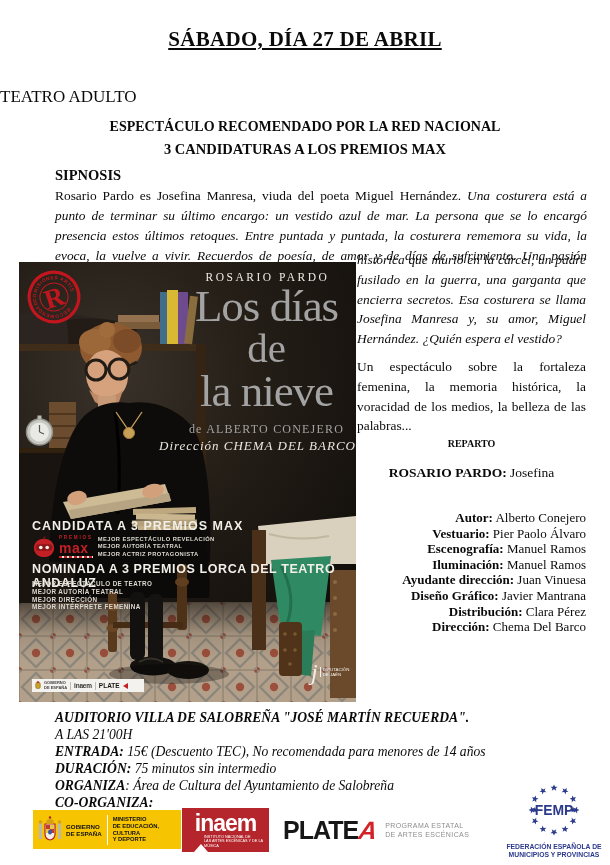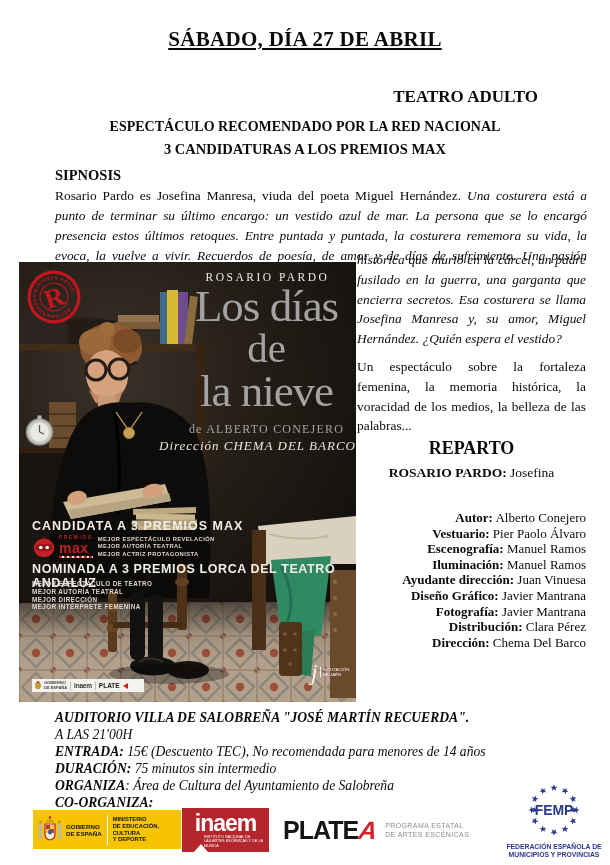--- a/index.html
+++ b/index.html
@@ -3,35 +3,35 @@
 <meta charset="utf-8">
 <style>
   html,body{margin:0;padding:0;background:#fff;}
   .page{position:relative;width:610px;height:865px;background:#fff;overflow:hidden;
         font-family:"Liberation Serif",serif;color:#0a0a0a;}
   .abs{position:absolute;}
 
   
   .doc-title{left:0;top:27px;width:610px;text-align:center;font-size:21px;font-weight:bold;
              text-decoration:underline;letter-spacing:.3px;}
-  .section-head{left:0;top:87px;width:538px;text-align:right;font-size:17px;font-weight:bold;}
+  .section-head{left:0;top:87px;width:538px;text-align:left;font-size:17px;font-weight:normal;}
   .rec-line1{left:0;top:119px;width:610px;text-align:center;font-size:14px;font-weight:bold;}
   .rec-line2{left:0;top:141px;width:610px;text-align:center;font-size:14.5px;font-weight:bold;}
   .syn-head{left:55px;top:167px;font-size:14.5px;font-weight:bold;}
 
   
   .syn-top{left:55px;top:186px;width:532px;font-size:13.4px;line-height:20px;
            text-align:justify;text-align-last:justify;}
   .syn-top .it{font-style:italic;}
   .side-col{left:357px;top:250px;width:229px;font-size:13.4px;line-height:19.8px;text-align:justify;}
   .side-col p{margin:0 0 8px 0;}
   .side-col .it{font-style:italic;}
 
   
-  .reparto-head{left:357px;top:438px;width:229px;text-align:center;font-size:18px;font-weight:bold;}
+  .reparto-head{left:357px;top:438px;width:229px;text-align:center;font-size:10px;font-weight:bold;}
   .reparto-lead{left:357px;top:465px;width:229px;text-align:center;font-size:13.5px;}
   .reparto-lead b{font-weight:bold;}
   .credits{left:357px;top:510px;width:229px;text-align:right;font-size:13px;line-height:15.6px;}
   .cr-label{font-weight:bold;}
 
   
   .details{left:55px;top:709px;width:530px;font-size:13.6px;line-height:17px;}
   .detail-line .dl-label{font-weight:bold;font-style:italic;}
   .detail-line .dl-value{font-style:italic;}
 
@@ -120,21 +120,20 @@
       <div class="credit-line"><span class="cr-label">Vestuario:</span> <span class="cr-value">Pier Paolo Álvaro</span></div>
 
       <div class="credit-line"><span class="cr-label">Escenografía:</span> <span class="cr-value">Manuel Ramos</span></div>
 
       <div class="credit-line"><span class="cr-label">Iluminación:</span> <span class="cr-value">Manuel Ramos</span></div>
 
       <div class="credit-line"><span class="cr-label">Ayudante dirección:</span> <span class="cr-value">Juan Vinuesa</span></div>
 
       <div class="credit-line"><span class="cr-label">Diseño Gráfico:</span> <span class="cr-value">Javier Mantrana</span></div>
 
-      <div class="credit-line"><span class="cr-label">Fotografía:</span> <span class="cr-value">Javier Mantrana</span></div>
 
       <div class="credit-line"><span class="cr-label">Distribución:</span> <span class="cr-value">Clara Pérez</span></div>
 
       <div class="credit-line"><span class="cr-label">Dirección:</span> <span class="cr-value">Chema Del Barco</span></div>
     </div>
 
   <div class="abs poster">
 
     <svg class="scene" width="337" height="440" viewBox="0 0 337 440">
       <defs>

